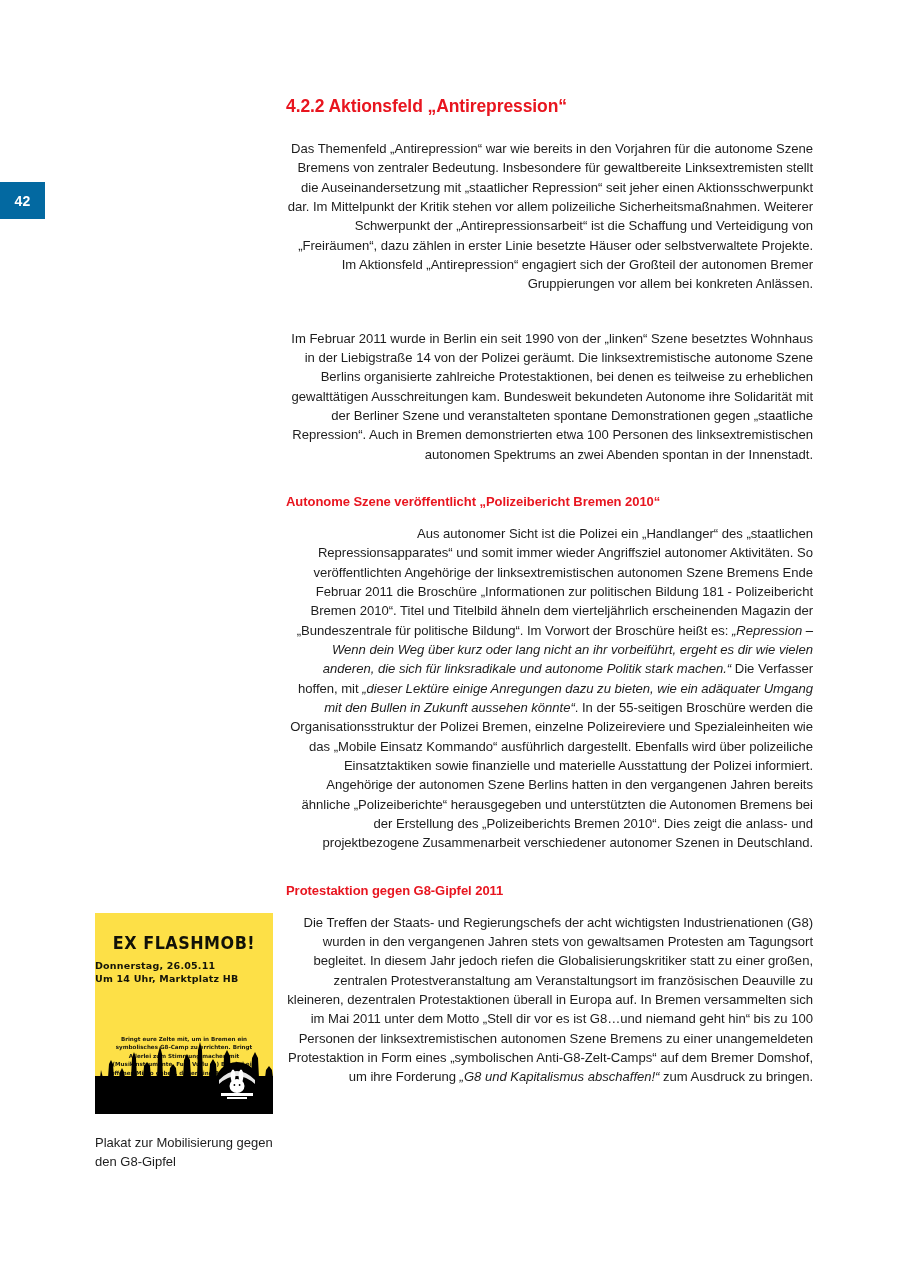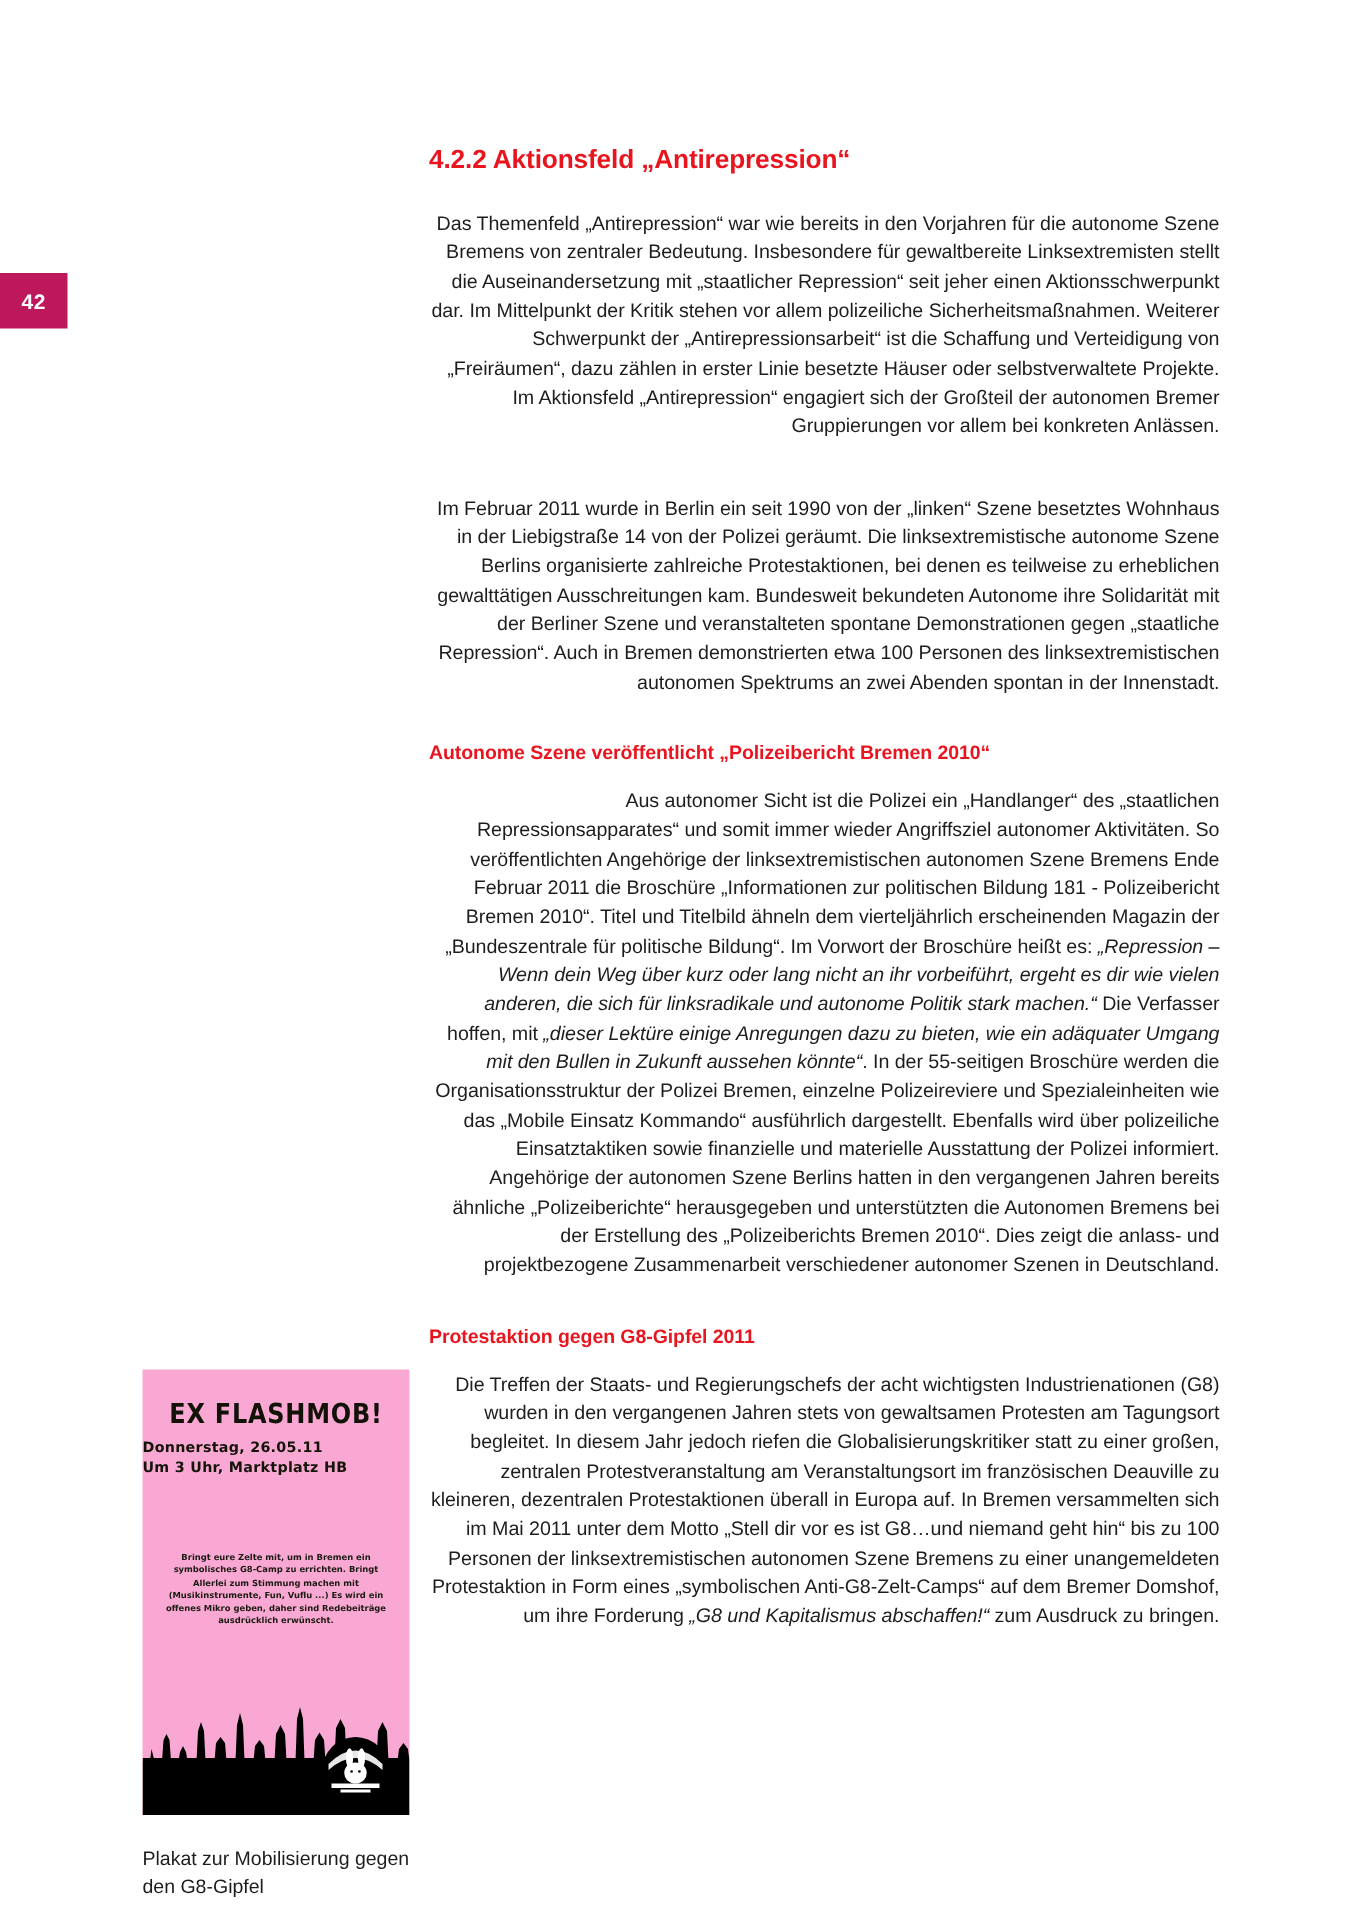--- a/index.html
+++ b/index.html
@@ -16,21 +16,21 @@
     overflow: hidden;
   }
 
   
   .page-tab {
     position: absolute;
     left: 0;
     top: 182px;
     width: 45px;
     height: 37px;
-    background: #be185d;
+    background: #0369a1;
     color: #ffffff;
     font-size: 14px;
     font-weight: bold;
     display: flex;
     align-items: center;
     justify-content: center;
     letter-spacing: 0.3px;
   }
 
   
@@ -77,22 +77,22 @@
   .figure-wrap {
     position: absolute;
     left: 95px;
     top: 913px;
     width: 178px;
   }
 
   .poster {
     position: relative;
     width: 178px;
-    height: 297px;
-    background: #f9a8d4;
+    height: 201px;
+    background: #fde047;
     overflow: hidden;
   }
 
   .poster-title {
     position: absolute;
     top: 20px;
     left: 0;
     right: 0;
     text-align: center;
     font-family: "DejaVu Sans", sans-serif;
@@ -185,21 +185,21 @@
 </div>
 
 <div class="figure-wrap">
 
   <div class="poster">
 
     <div class="poster-title">EX FLASHMOB!</div>
 
     <div class="poster-date">
       <div>Donnerstag, 26.05.11</div>
-      <div>Um 3 Uhr, Marktplatz HB</div>
+      <div>Um 14 Uhr, Marktplatz HB</div>
     </div>
 
     <div class="poster-body">Bringt eure Zelte mit, um in Bremen ein symbolisches G8-Camp zu errichten. Bringt Allerlei zum Stimmung machen mit (Musikinstrumente, Fun, Vuflu ...) Es wird ein offenes Mikro geben, daher sind Redebeiträge ausdrücklich erwünscht.</div>
 
     <svg class="skyline" viewBox="0 0 178 80" preserveAspectRatio="none">
       <path fill="#000000" d="
         M0,80 L0,44 L5,44 L6,36 L8,44 L13,44 L14,30 L16,26 L18,30 L19,44
         L24,44 L25,38 L27,34 L29,38 L30,44 L36,44 L37,24 L39,18 L41,24 L42,44
         L48,44 L49,32 L52,28 L55,32 L56,44 L62,44 L63,20 L65,12 L67,20 L68,44
         L74,44 L75,34 L78,30 L81,34 L82,44 L88,44 L89,26 L92,20 L95,26 L96,44

